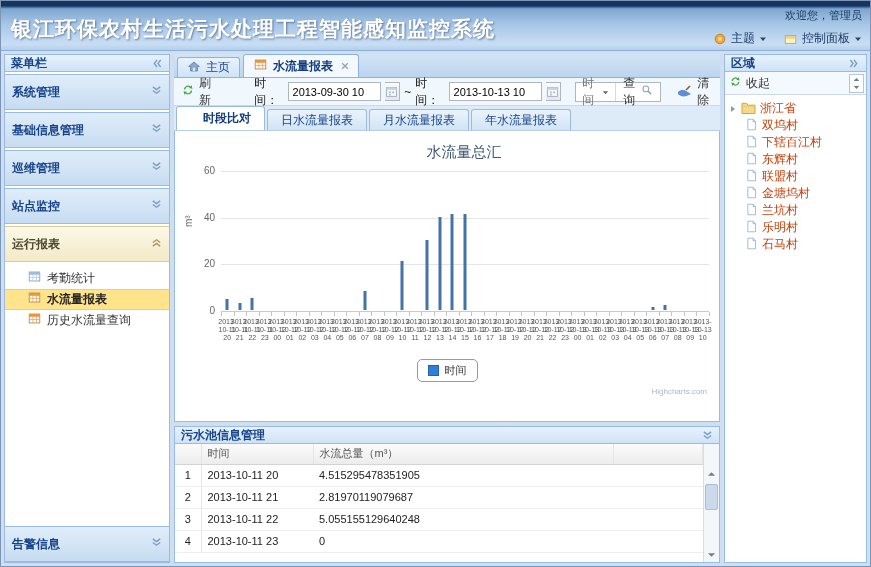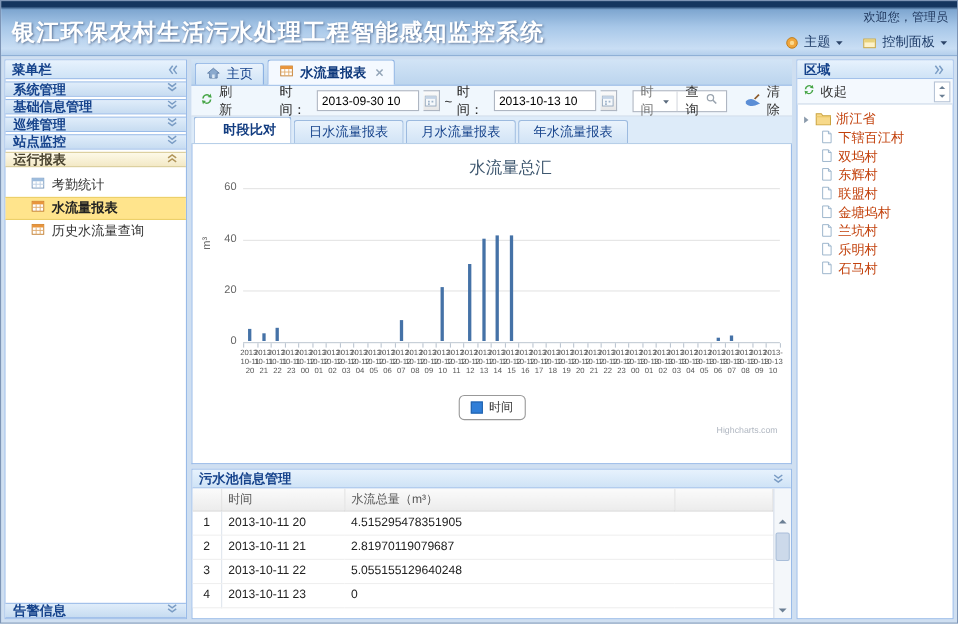--- a/index.html
+++ b/index.html
@@ -24,21 +24,21 @@
   .center{flex:1;min-width:0;}
   .rightbar{width:143px;flex:0 0 auto;background:#fff;border:1px solid #99bbe8;}
 
   
   .panel-hd{height:17px;flex:0 0 auto;display:flex;align-items:center;justify-content:space-between;padding:0 6px;
     background:linear-gradient(180deg,#e7f2fd 0,#cfe3f6 100%);border-bottom:1px solid #99bbe8;
     font-size:12px;font-weight:bold;color:#15428b;}
   .panel-hd .hd-tool{cursor:pointer;display:flex;align-items:center;}
 
   
-  .acc-bar{height:14px;flex:0 0 auto;display:flex;align-items:center;justify-content:space-between;padding:0 7px;
+  .acc-bar{height:36px;flex:0 0 auto;display:flex;align-items:center;justify-content:space-between;padding:0 7px;
     margin-top:2px;border-top:1px solid #99bbe8;border-bottom:1px solid #99bbe8;
     background:linear-gradient(180deg,#e0edfa 0,#c7dcf1 100%);
     font-size:12px;font-weight:bold;color:#15428b;cursor:pointer;}
   .acc-bar.expanded{background:linear-gradient(180deg,#fdf9e8 0,#f3e9c6 100%);
     border-top:1px solid #d9cb96;border-bottom:1px solid #d9cb96;color:#4a4430;}
   .menu-items{padding:6px 0;font-family:Liberation Serif, serif;}
   .menu-item{height:21px;display:flex;align-items:center;gap:5px;padding-left:22px;font-size:12px;color:#333;cursor:pointer;}
   .menu-item.selected{background:#ffe48c;border-top:1px solid #ecd06a;border-bottom:1px solid #ecd06a;font-weight:bold;color:#222;}
   .menu-item svg{flex:0 0 auto;}
   .sidebar-fill{flex:1;}
@@ -686,28 +686,28 @@
                 <path d="M1 5.5h14" stroke="#e9c462"></path>
               </svg></span>
           <span>浙江省</span>
         </div>
         <div id="tree-leaves">
             <div class="tree-row tree-leaf">
               <span><svg width="13" height="13" viewBox="0 0 16 16">
                   <path d="M3.5 1.5h6.5l3 3v10h-9.5z" fill="#fff" stroke="#93aec7"></path>
                   <path d="M10 1.5v3h3" fill="#dce8f3" stroke="#93aec7"></path>
                 </svg></span>
-              <span>下辖百江村</span>
+              <span>双坞村</span>
             </div>
             <div class="tree-row tree-leaf">
               <span><svg width="13" height="13" viewBox="0 0 16 16">
                   <path d="M3.5 1.5h6.5l3 3v10h-9.5z" fill="#fff" stroke="#93aec7"></path>
                   <path d="M10 1.5v3h3" fill="#dce8f3" stroke="#93aec7"></path>
                 </svg></span>
-              <span>双坞村</span>
+              <span>下辖百江村</span>
             </div>
             <div class="tree-row tree-leaf">
               <span><svg width="13" height="13" viewBox="0 0 16 16">
                   <path d="M3.5 1.5h6.5l3 3v10h-9.5z" fill="#fff" stroke="#93aec7"></path>
                   <path d="M10 1.5v3h3" fill="#dce8f3" stroke="#93aec7"></path>
                 </svg></span>
               <span>东辉村</span>
             </div>
             <div class="tree-row tree-leaf">
               <span><svg width="13" height="13" viewBox="0 0 16 16">

